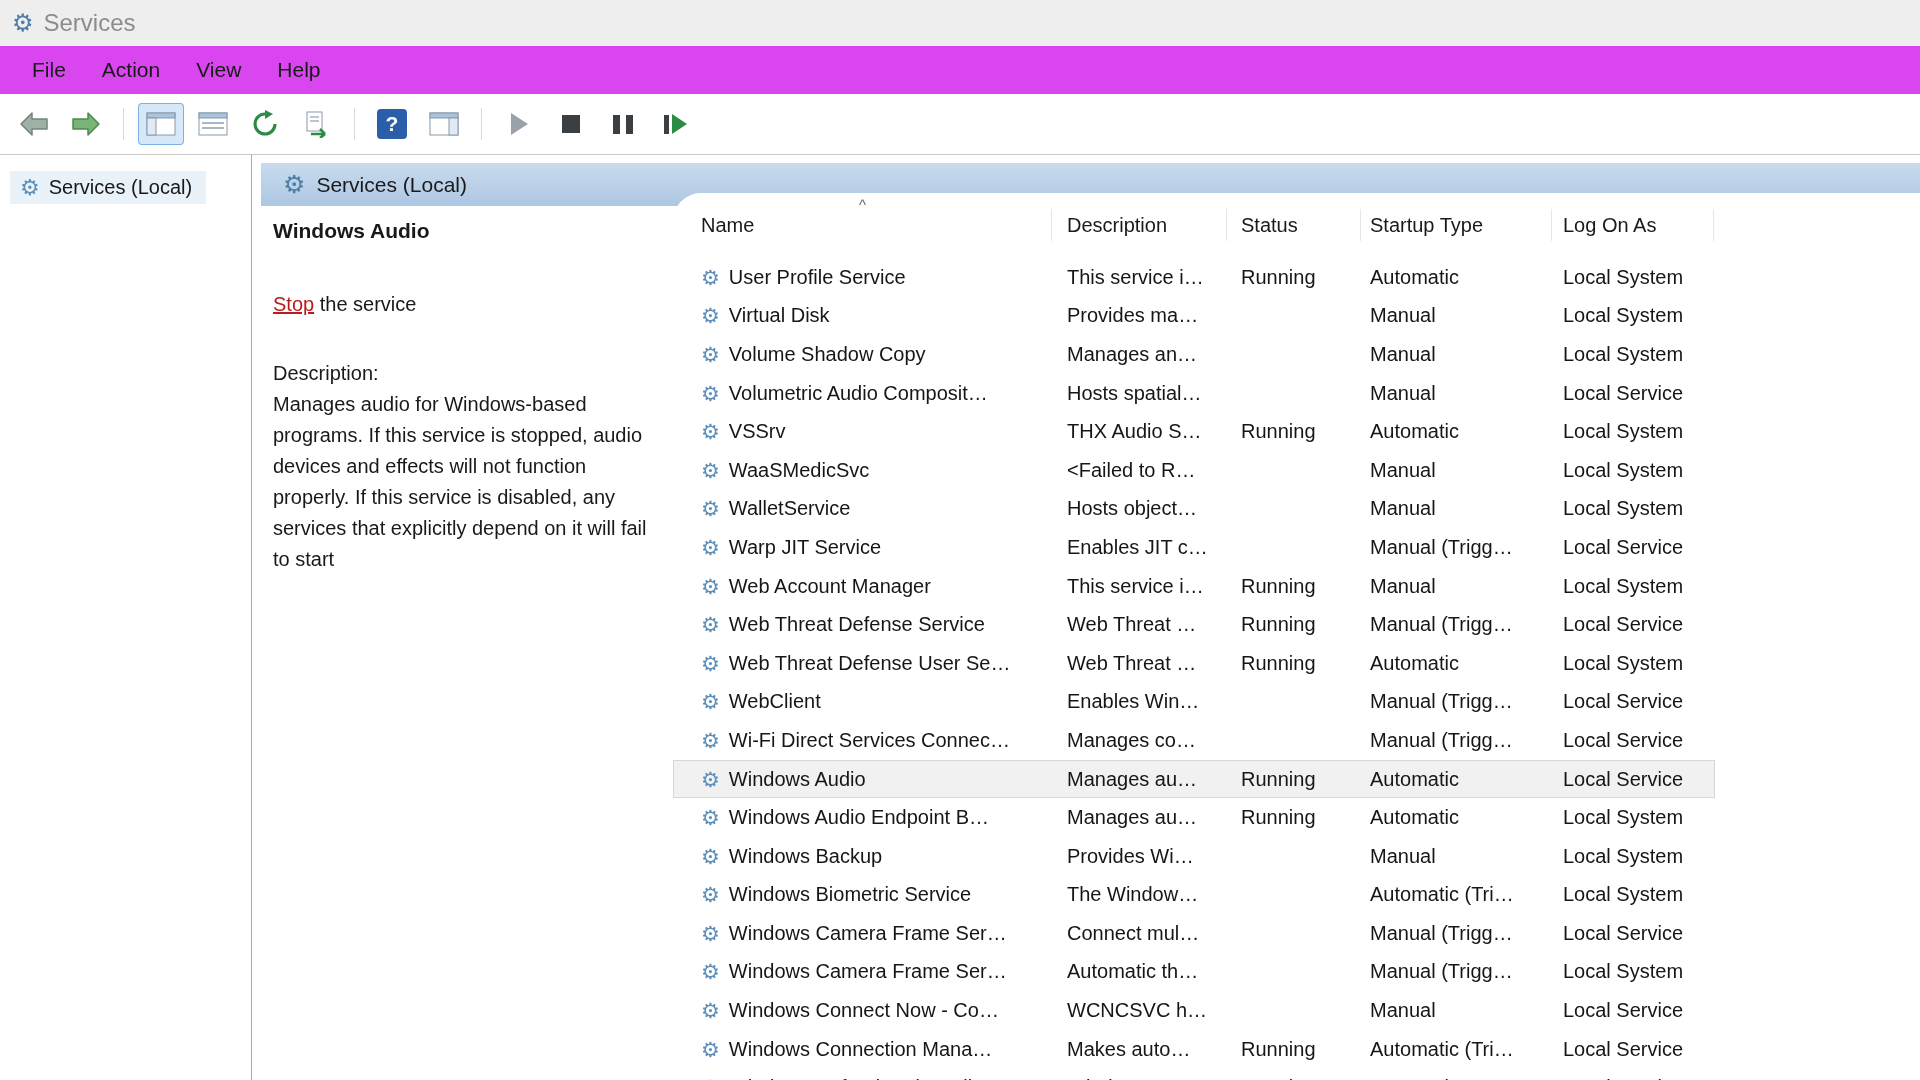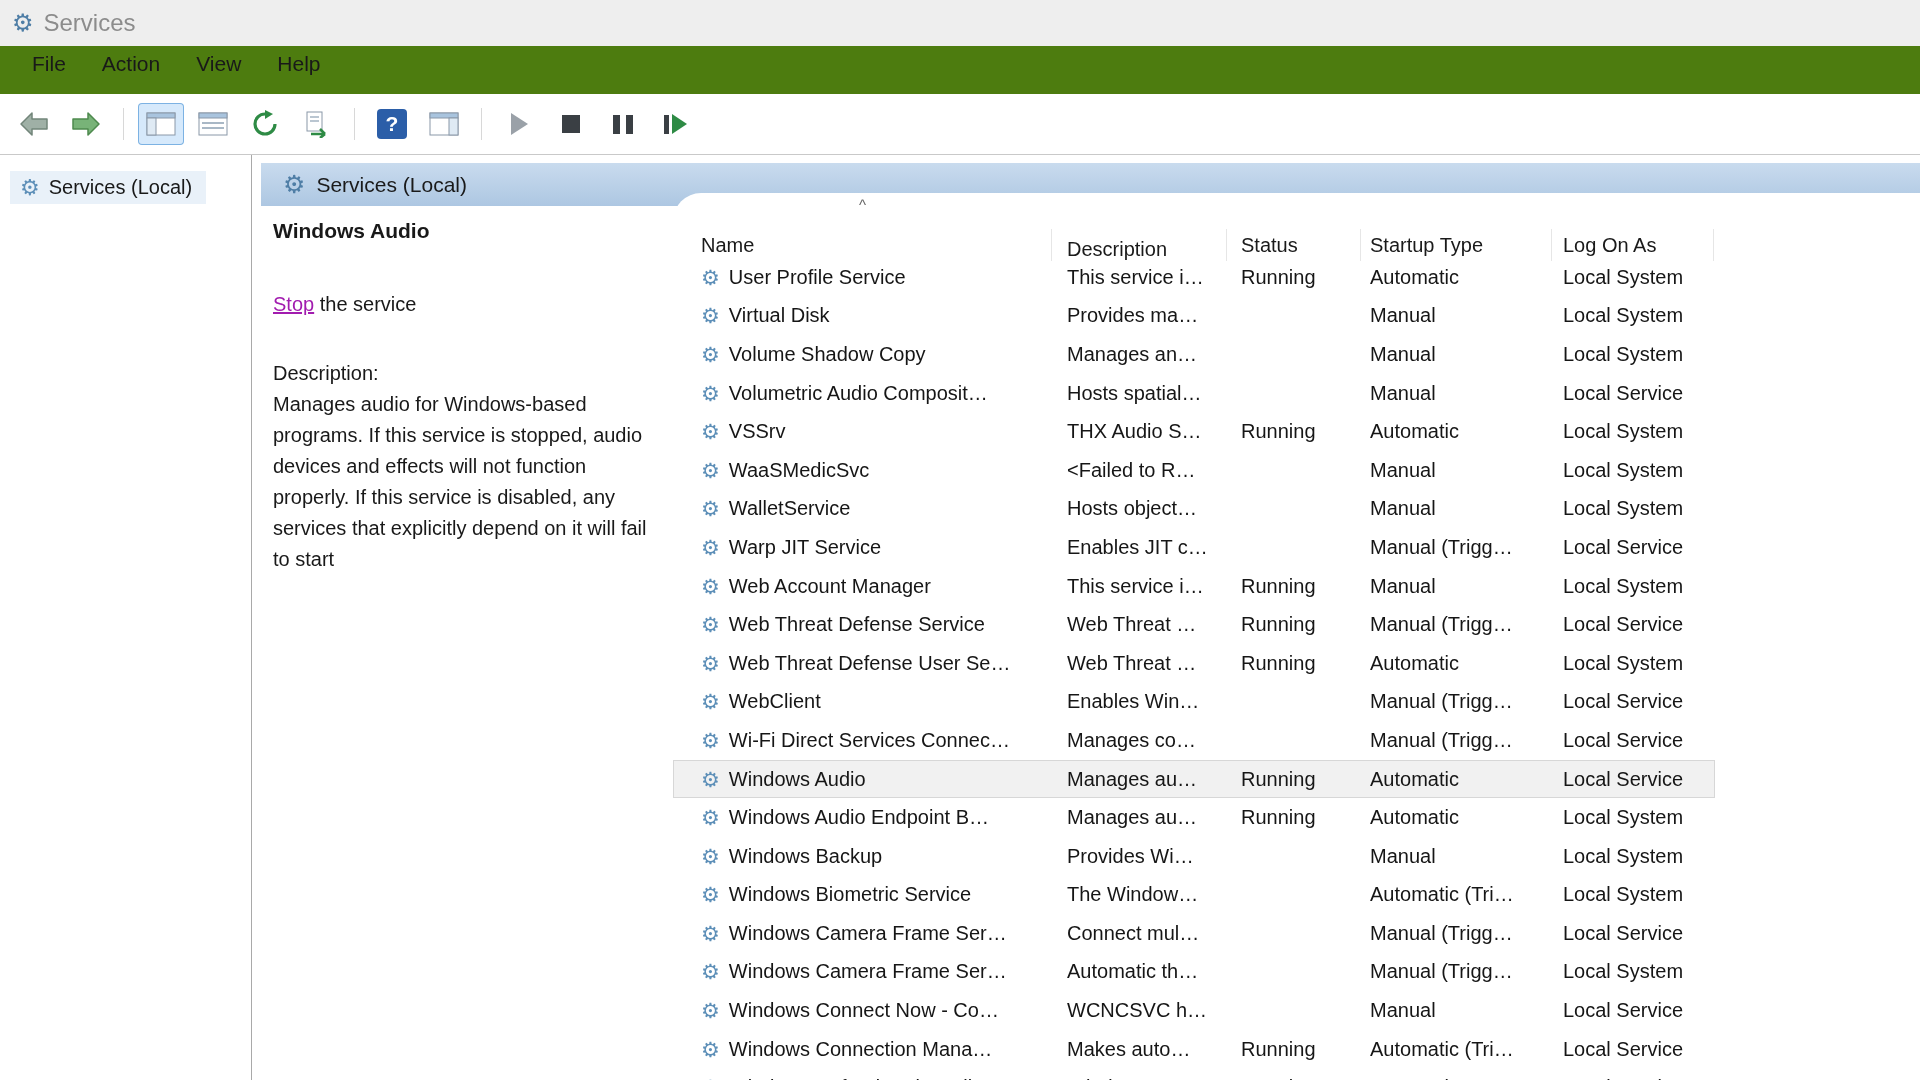--- a/index.html
+++ b/index.html
@@ -10,21 +10,21 @@
     font-family: "Liberation Sans", "DejaVu Sans", sans-serif;
   }
   
   .titlebar {
     height: 46px; background: #eeeeee; display: flex; align-items: center;
     padding-left: 12px; gap: 10px;
   }
   .app-gear { font-size: 24px; color: #4f7ea6; line-height: 1; }
   .title-text { font-size: 24px; color: #8c8c8c; }
   
-  .menubar { height: 48px; background: #4d7c0f; display: flex; align-items: flex-start; padding-left: 14px; }
+  .menubar { height: 48px; background: #d946ef; display: flex; align-items: center; padding-left: 14px; }
   .menu-item { padding: 6px 18px; font-size: 21px; cursor: default; }
   
   .toolbar {
     height: 61px; display: flex; align-items: center; padding-left: 12px; gap: 8px;
     border-bottom: 1px solid #c9c9c9; background: #fff;
   }
   .tb { width: 44px; height: 40px; display: flex; align-items: center; justify-content: center; border-radius: 3px; }
   .tb-active { background: #d6e9fb; box-shadow: 0 0 0 1px #7cb2e3; }
   .sep { width: 1px; height: 32px; background: #d8d8d8; margin: 0 7px; }
   .help-box {
@@ -53,32 +53,32 @@
     position: absolute; left: 0; right: 0; top: 8px; height: 43px; z-index: 1;
     background: linear-gradient(#c9dbee, #adc7e2);
     display: flex; align-items: center; padding-left: 22px; gap: 11px;
   }
   .band-gear { font-size: 25px; color: #4f7ea6; line-height: 1; }
   .band-title { font-size: 21px; color: #1a1a1a; }
   
   .descpane { position: absolute; left: 12px; top: 64px; width: 380px; z-index: 1; font-size: 20px; }
   .svc-title { font-size: 21px; font-weight: bold; margin: 0 0 46px 0; }
   .link-line { line-height: 31px; }
-  a.link { color: #a21caf; text-decoration: underline; cursor: pointer; }
+  a.link { color: #b91c1c; text-decoration: underline; cursor: pointer; }
   .desc-block { margin-top: 38px; line-height: 31px; }
   
   .listpanel {
     position: absolute; left: 412px; right: 0; top: 38px; bottom: 0; z-index: 2;
     background: #fff; border-top-left-radius: 28px; overflow: hidden;
   }
   .sort-caret { position: absolute; left: 186px; top: 3px; font-size: 15px; color: #666; }
-  .hcols { position: absolute; top: 36px; left: 0; height: 32px; display: flex; font-size: 20px; color: #1a1a1a; }
+  .hcols { position: absolute; top: 16px; left: 0; height: 32px; display: flex; font-size: 20px; color: #1a1a1a; }
   .hcell { display: flex; align-items: center; border-right: 1px solid #e6e6e6; flex-shrink: 0; }
   .c1 { width: 379px; padding-left: 28px; }
-  .c2 { width: 175px; padding-left: 15px; align-items: flex-end; }
+  .c2 { width: 175px; padding-left: 15px; }
   .c3 { width: 134px; padding-left: 14px; }
   .c4 { width: 191px; padding-left: 9px; }
   .c5 { width: 162px; padding-left: 11px; }
   .rows { position: absolute; top: 65px; left: 0; right: 0; bottom: 0; overflow: hidden; }
   .row { display: flex; align-items: center; height: 38.6px; width: 1042px; font-size: 20px; color: #161616; }
   .row.selected { background: #f1f1f1; box-shadow: inset 0 0 0 1px #d7d7d7; }
   .rcell { overflow: hidden; white-space: nowrap; flex-shrink: 0; }
   .rcell.c1 { display: flex; align-items: center; gap: 9px; }
   .gear { font-size: 21px; color: #5d8fb8; line-height: 1; flex-shrink: 0; }
 </style>

